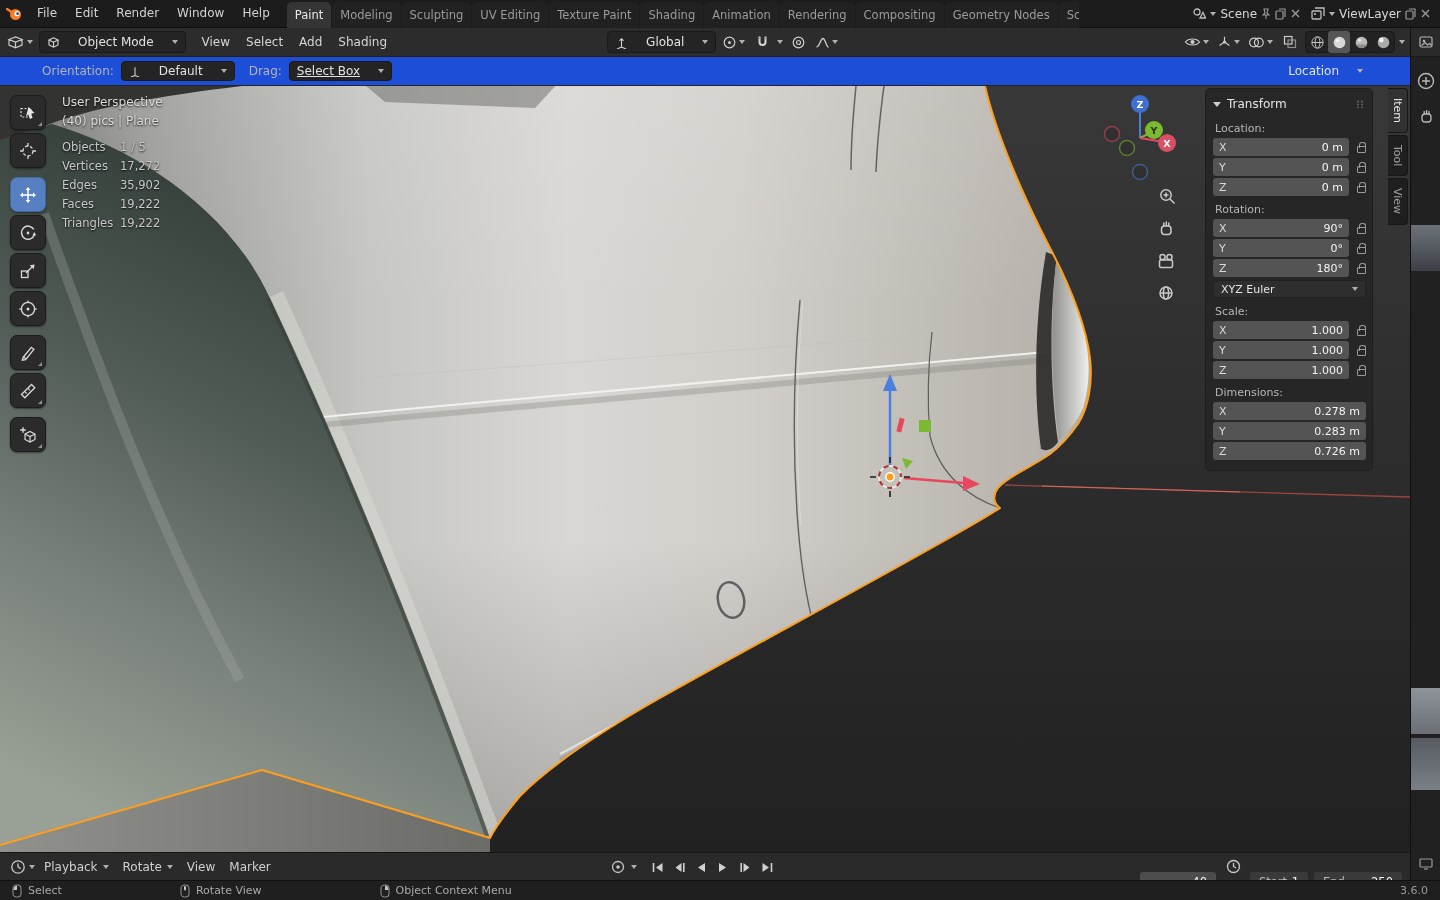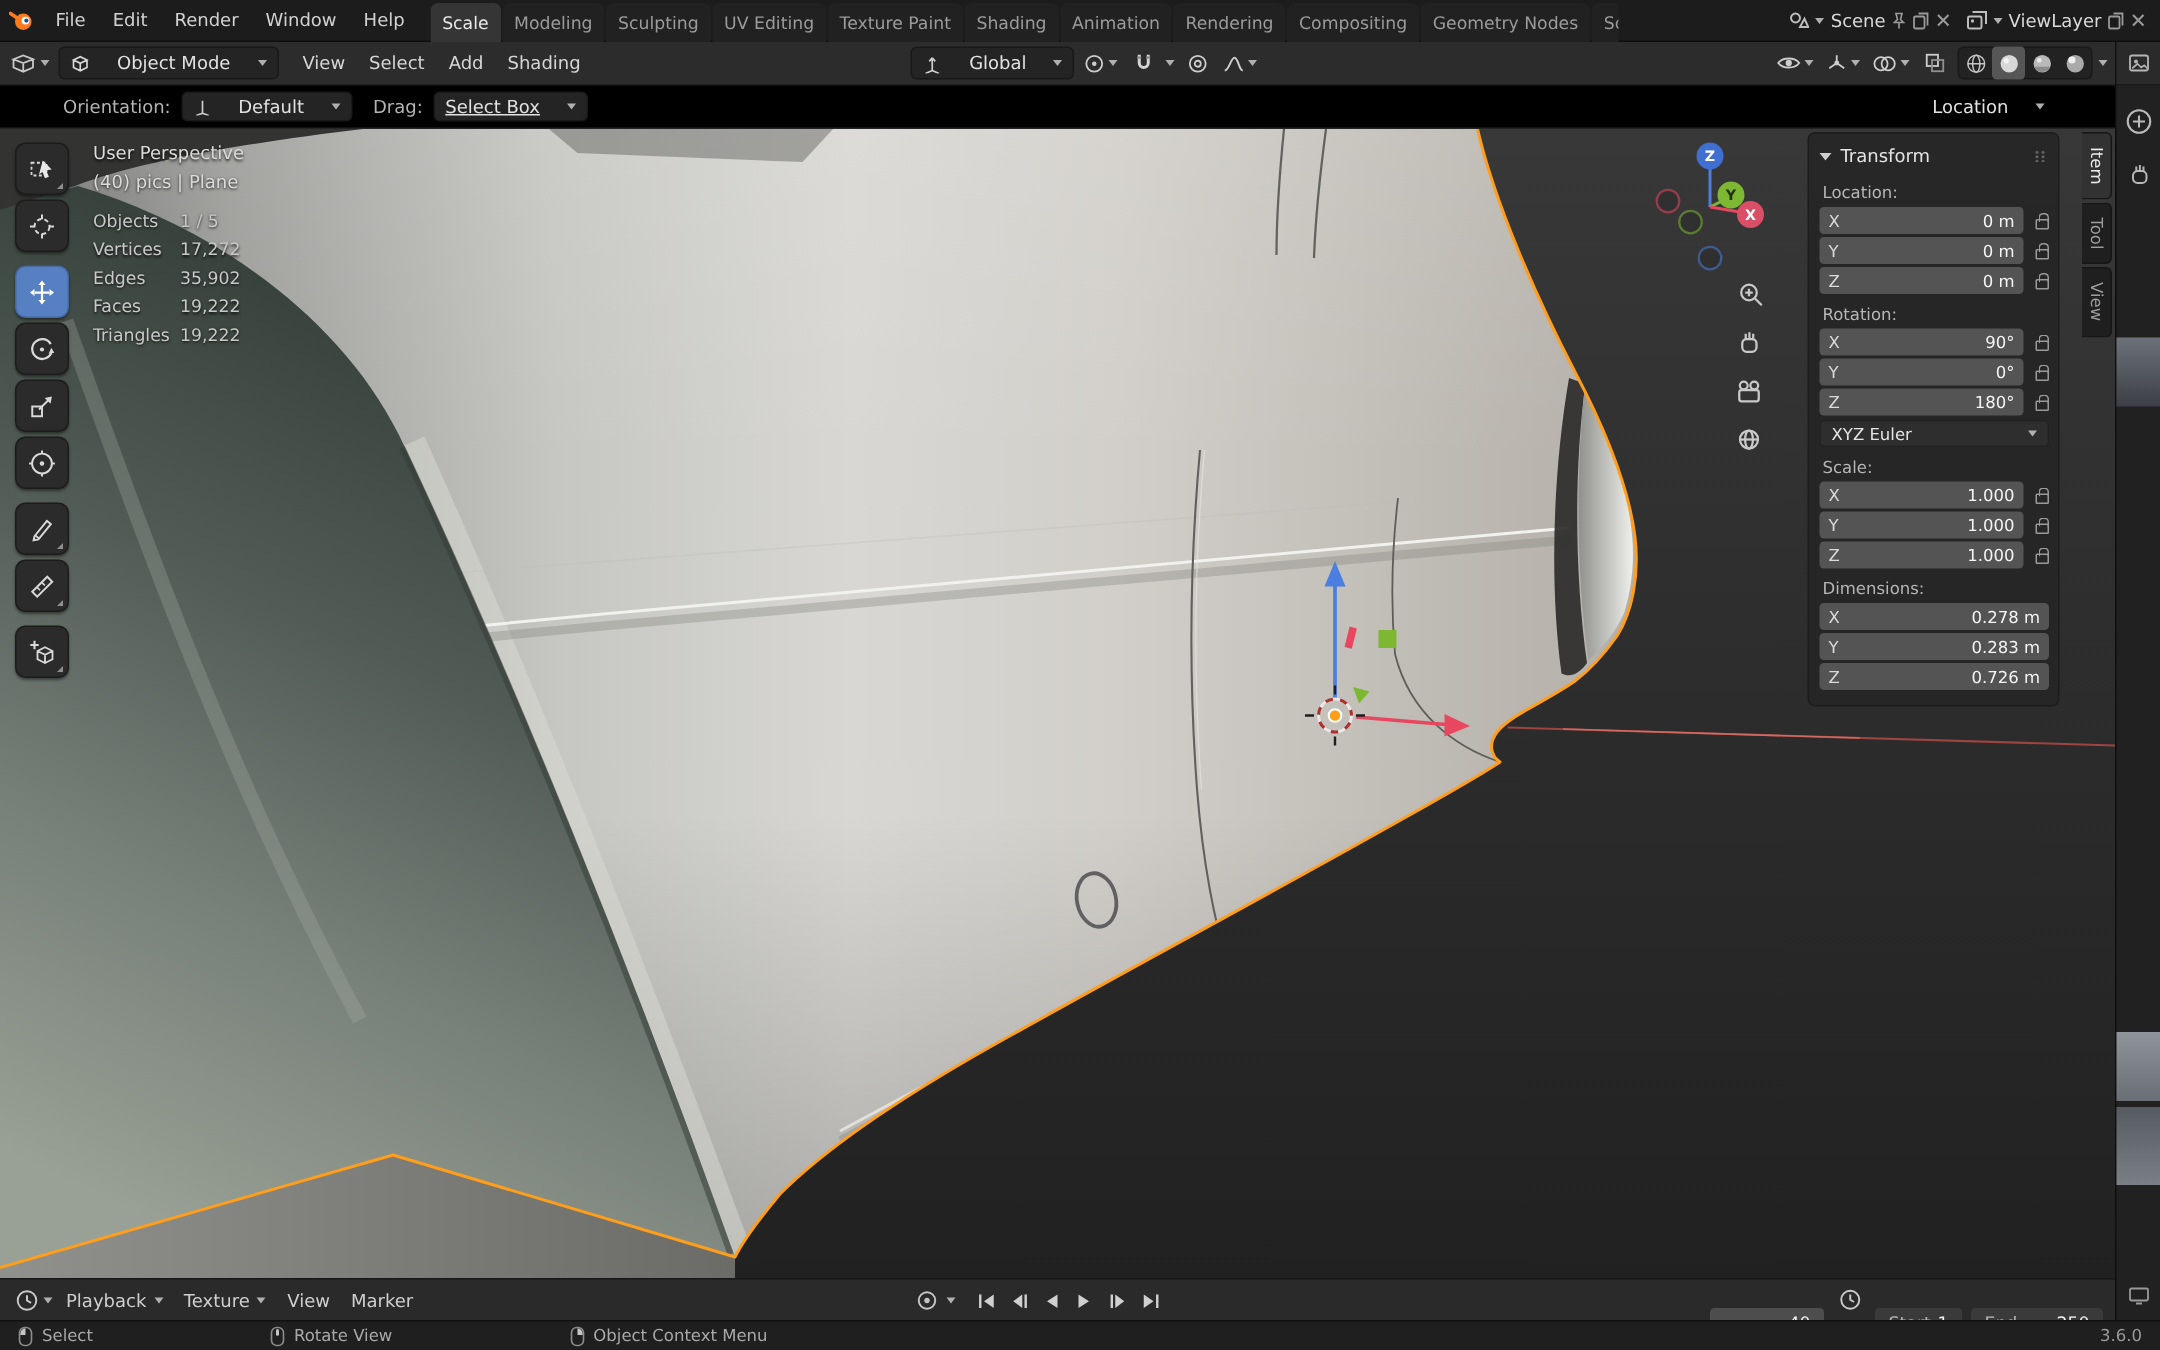--- a/index.html
+++ b/index.html
@@ -29,21 +29,21 @@
   .enum { display:flex; align-items:center; gap:18px; background:#242424; border:1px solid #191919;
           border-radius:4px; height:22px; padding:0 7px; color:#e2e2e2; }
   .hmenu { padding:0 8px; color:#d6d6d6; }
   .hgroup { display:flex; align-items:center; gap:4px; }
   .iconbtn { height:22px; min-width:22px; display:flex; align-items:center; justify-content:center;
              border-radius:4px; padding:0 2px; }
   .seg { display:flex; background:#222; border:1px solid #191919; border-radius:4px; height:22px; align-items:center; }
   .seg .iconbtn { border-radius:3px; }
   .seg .iconbtn.active { background:#565656; }
 
-  .tool-settings { position:absolute; left:0; top:57px; width:1410px; height:29px; background:#000000;
+  .tool-settings { position:absolute; left:0; top:57px; width:1410px; height:29px; background:#1d4ed8;
                    display:flex; align-items:center; padding:0 10px; border-bottom:1px solid #242424; z-index:35; }
   .ts-label { color:#b4b4b4; margin:0 7px 0 0; }
 
   
   .viewport { position:absolute; left:0; top:86px; width:1410px; height:766px; overflow:hidden; background:#2e2e2e; }
   .scene { position:absolute; left:0; top:0; }
 
   .vstats { position:absolute; left:62px; top:7px; text-shadow:0 1px 2px rgba(0,0,0,.85); }
   .vtitle { font-size:12px; line-height:19px; color:#dcdcdc; }
   .vrow { font-size:11.5px; line-height:19px; color:#c9c9c9; display:flex; }
@@ -123,21 +123,21 @@
         <path d="M1,3 L7,7" stroke="#ff7a1f" stroke-width="2.4" stroke-linecap="round"></path>
       </svg>
   </span>
   <span class="menu-item">File</span>
   <span class="menu-item">Edit</span>
   <span class="menu-item">Render</span>
   <span class="menu-item">Window</span>
   <span class="menu-item">Help</span>
 
   <div class="ws-tabs">
-    <span class="ws-tab active">Scale</span>
+    <span class="ws-tab active">Paint</span>
     <span class="ws-tab">Modeling</span>
     <span class="ws-tab">Sculpting</span>
     <span class="ws-tab">UV Editing</span>
     <span class="ws-tab">Texture Paint</span>
     <span class="ws-tab">Shading</span>
     <span class="ws-tab">Animation</span>
     <span class="ws-tab">Rendering</span>
     <span class="ws-tab">Compositing</span>
     <span class="ws-tab">Geometry Nodes</span>
     <span class="ws-tab">Scripting</span>
@@ -730,21 +730,21 @@
         <circle cx="8" cy="8" r="6.2" fill="none" stroke="#c9c9c9" stroke-width="1.3"></circle>
         <path d="M8,4.5 V8 L10.7,9.6" stroke="#c9c9c9" stroke-width="1.3" fill="none"></path>
       </svg>
     <span class="chev" style="margin-left:3px;"></span>
   </span>
   <span class="tmenu">
       <span>Playback</span>
       <span class="chev"></span>
     </span>
   <span class="tmenu">
-      <span>Texture</span>
+      <span>Rotate</span>
       <span class="chev"></span>
     </span>
   <span class="tmenu">
       <span>View</span>
     </span>
   <span class="tmenu">
       <span>Marker</span>
     </span>
 
   <div class="transport">

